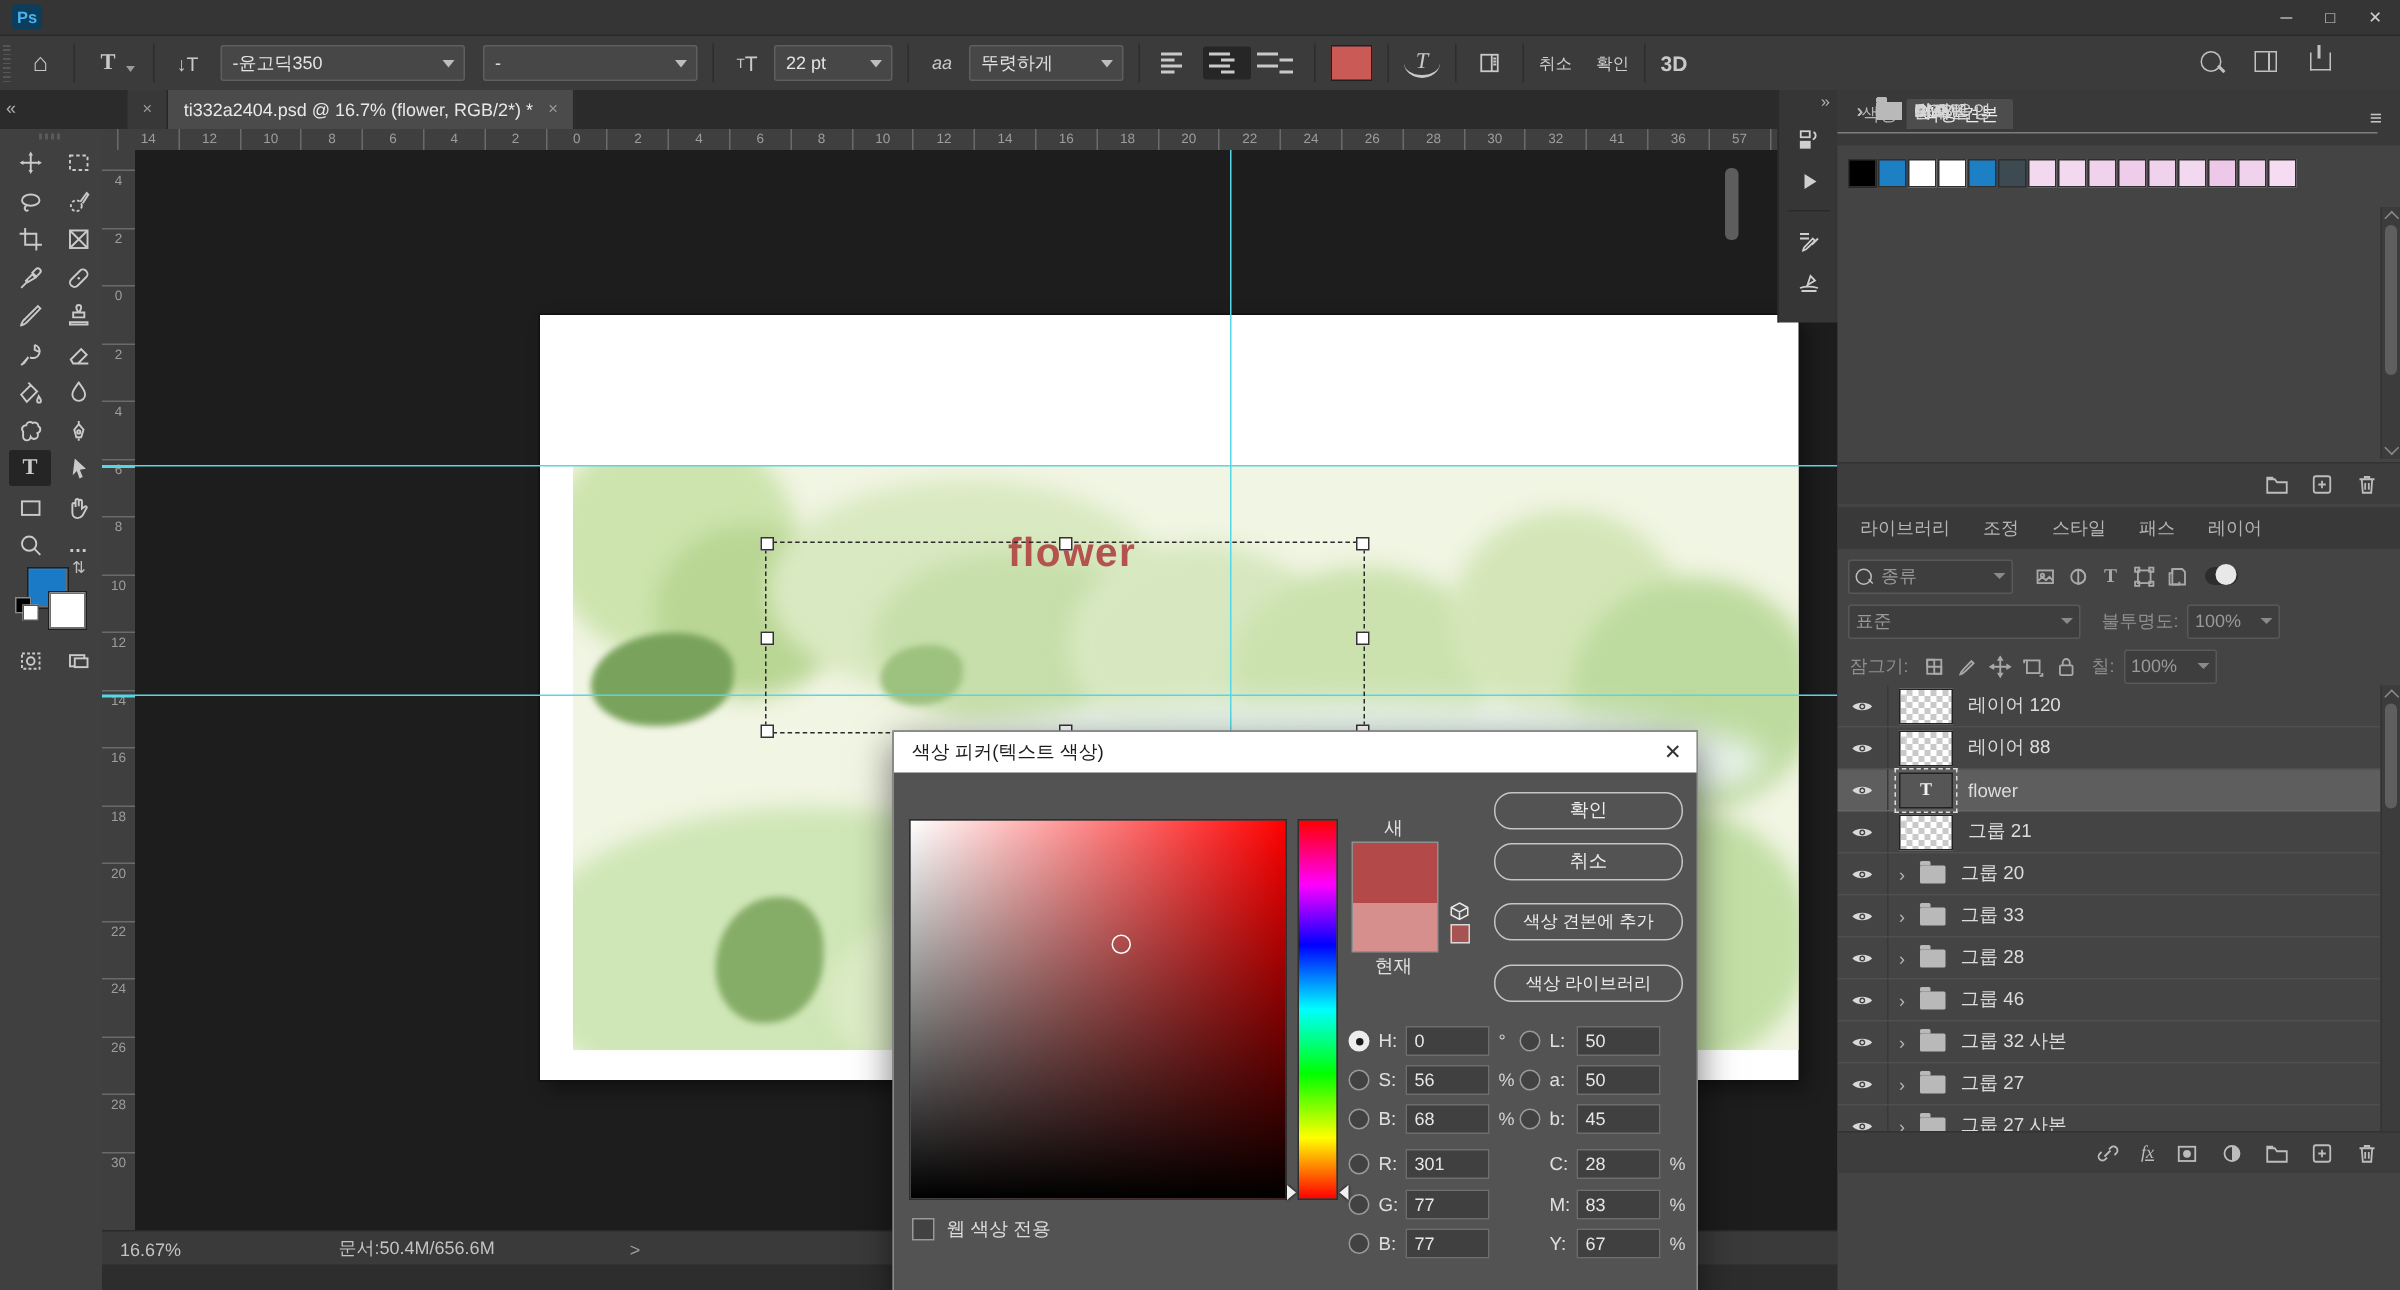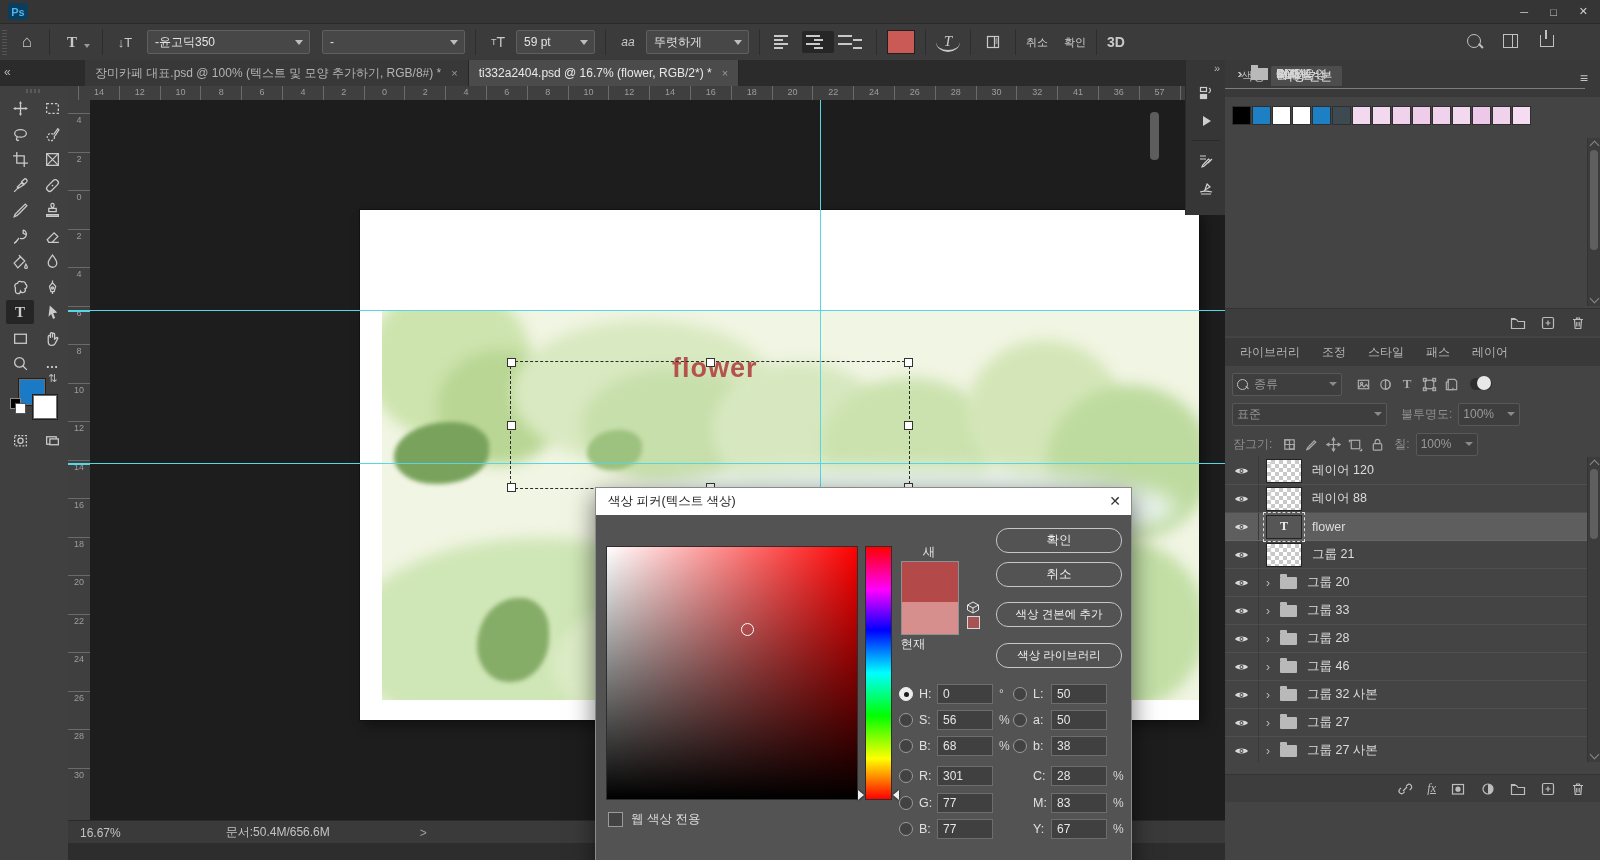--- a/index.html
+++ b/index.html
@@ -163,21 +163,21 @@
     <div class="combo" style="width:130px;margin-left:12px;">
       <span>-</span>
         <span class="cv"></span>
     </div>
     <div class="obar-sep"></div>
     <span class="obar-icon">
       <span style="font-size:9px;">T</span>
         <span style="font-size:14px;">T</span>
     </span>
     <div class="combo" style="width:66px;margin-left:6px;">
-      <span>59 pt</span>
+      <span>22 pt</span>
         <span class="cv"></span>
     </div>
     <div class="obar-sep"></div>
     <span class="obar-icon" style="font-size:12px;font-style:italic;">aa</span>
     <div class="combo" style="width:90px;margin-left:6px;">
       <span>뚜렷하게</span>
         <span class="cv"></span>
     </div>
     <div class="obar-sep"></div>
     <span class="alignbtn">
@@ -224,21 +224,20 @@
         <i style="position:absolute;left:4.2px;top:-5px;width:1.5px;height:9px;background:#c1c1c1;"></i>
       </span>
     </div>
   </div>
 
   <div class="ab tabbar">
     <span style="position:absolute;left:4px;top:5px;color:#b5b5b5;font-size:12px;">«</span>
     <div class="doc-tabs">
 
         <div class="doc-tab">
-          <span>장미카페 대표.psd @ 100% (텍스트 및 모양 추가하기, RGB/8#) *</span>
           <span class="x">×</span>
         </div>
 
         <div class="doc-tab active">
           <span>ti332a2404.psd @ 16.7% (flower, RGB/2*) *</span>
           <span class="x">×</span>
         </div>
 
     </div>
     <span style="position:absolute;right:62px;top:5px;color:#b5b5b5;font-size:12px;">«</span>
@@ -846,21 +845,21 @@
           <span class="lname">그룹 27 사본</span>
         </div>
 
     </div>
     <div class="scroll" style="right:0;top:397px;height:305px;">
       <span class="arr" style="top:4px;transform:rotate(-135deg);"></span>
       <span class="thumb" style="top:12px;height:70px;"></span>
       <span class="arr" style="bottom:4px;transform:rotate(45deg);"></span>
     </div>
 
-    <div class="pbar" style="top:714px;text-decoration:underline;">
+    <div class="pbar" style="top:694px;text-decoration:underline;">
       <svg viewBox="0 0 16 16">
           <path d="M6 10 10 6M4 7 2.8 8.2a2.6 2.6 0 003.7 3.7L7.7 10.7M9 5.3l1.2-1.2a2.6 2.6 0 013.7 3.7L12.7 9"></path>
         </svg>
       <span style="font-style:italic;font-size:12px;color:#bdbdbd;font-family:'Liberation Serif',serif;">fx</span>
       <svg viewBox="0 0 16 16">
           <rect x="2.5" y="3.5" width="11" height="9.5"></rect>
           <circle cx="8" cy="8.2" r="2.6" fill="#bdbdbd" stroke="none"></circle>
         </svg>
       <svg viewBox="0 0 16 16">
           <circle cx="8" cy="8" r="5"></circle>
@@ -889,21 +888,21 @@
     </div>
     <div class="huestrip"></div>
     <span class="huearrL"></span>
     <span class="huearrR"></span>
 
     <span class="nclabel" style="left:303px;top:56px;">새</span>
     <div class="ncswatch">
       <div class="new" id="dlg-new" style="background: rgb(179, 74, 73);"></div>
       <div class="cur" id="dlg-cur" style="background: rgb(215, 143, 141);"></div>
     </div>
-    <span class="nclabel" style="left:287px;top:148px;">현재</span>
+    <span class="nclabel" style="left:303px;top:148px;">현재</span>
     <svg style="position:absolute;left:370px;top:113px;width:14px;height:13px;stroke:#e8e8e8;fill:none;stroke-width:1;" viewBox="0 0 14 13">
       <path d="M7 1l5.5 3v5L7 12 1.5 9V4z M1.5 4 7 7l5.5-3M7 7v5"></path>
     </svg>
     <div style="position:absolute;left:371px;top:128px;width:11px;height:11px;background:#a65352;border:1px solid #d8d8d8;"></div>
 
     <div class="dbtn" style="top:40px;">확인</div>
     <div class="dbtn" style="top:74px;">취소</div>
     <div class="dbtn" style="top:114px;font-size:11.5px;">색상 견본에 추가</div>
     <div class="dbtn" style="top:155px;font-size:11.5px;">색상 라이브러리</div>
 
@@ -964,21 +963,21 @@
         <div class="frow fright" style="left: 417px; top: 222px;">
           <span class="radio"></span>
           <span class="flabel">a:</span>
           <span class="fval">50</span>
           <span class="funit"></span>
         </div>
 
         <div class="frow fright" style="left: 417px; top: 248px;">
           <span class="radio"></span>
           <span class="flabel">b:</span>
-          <span class="fval">38</span>
+          <span class="fval">45</span>
           <span class="funit"></span>
         </div>
 
         <div class="frow fright noradio" style="left: 417px; top: 278px;">
           <span class="radio"></span>
           <span class="flabel">C:</span>
           <span class="fval">28</span>
           <span class="funit">%</span>
         </div>
 

